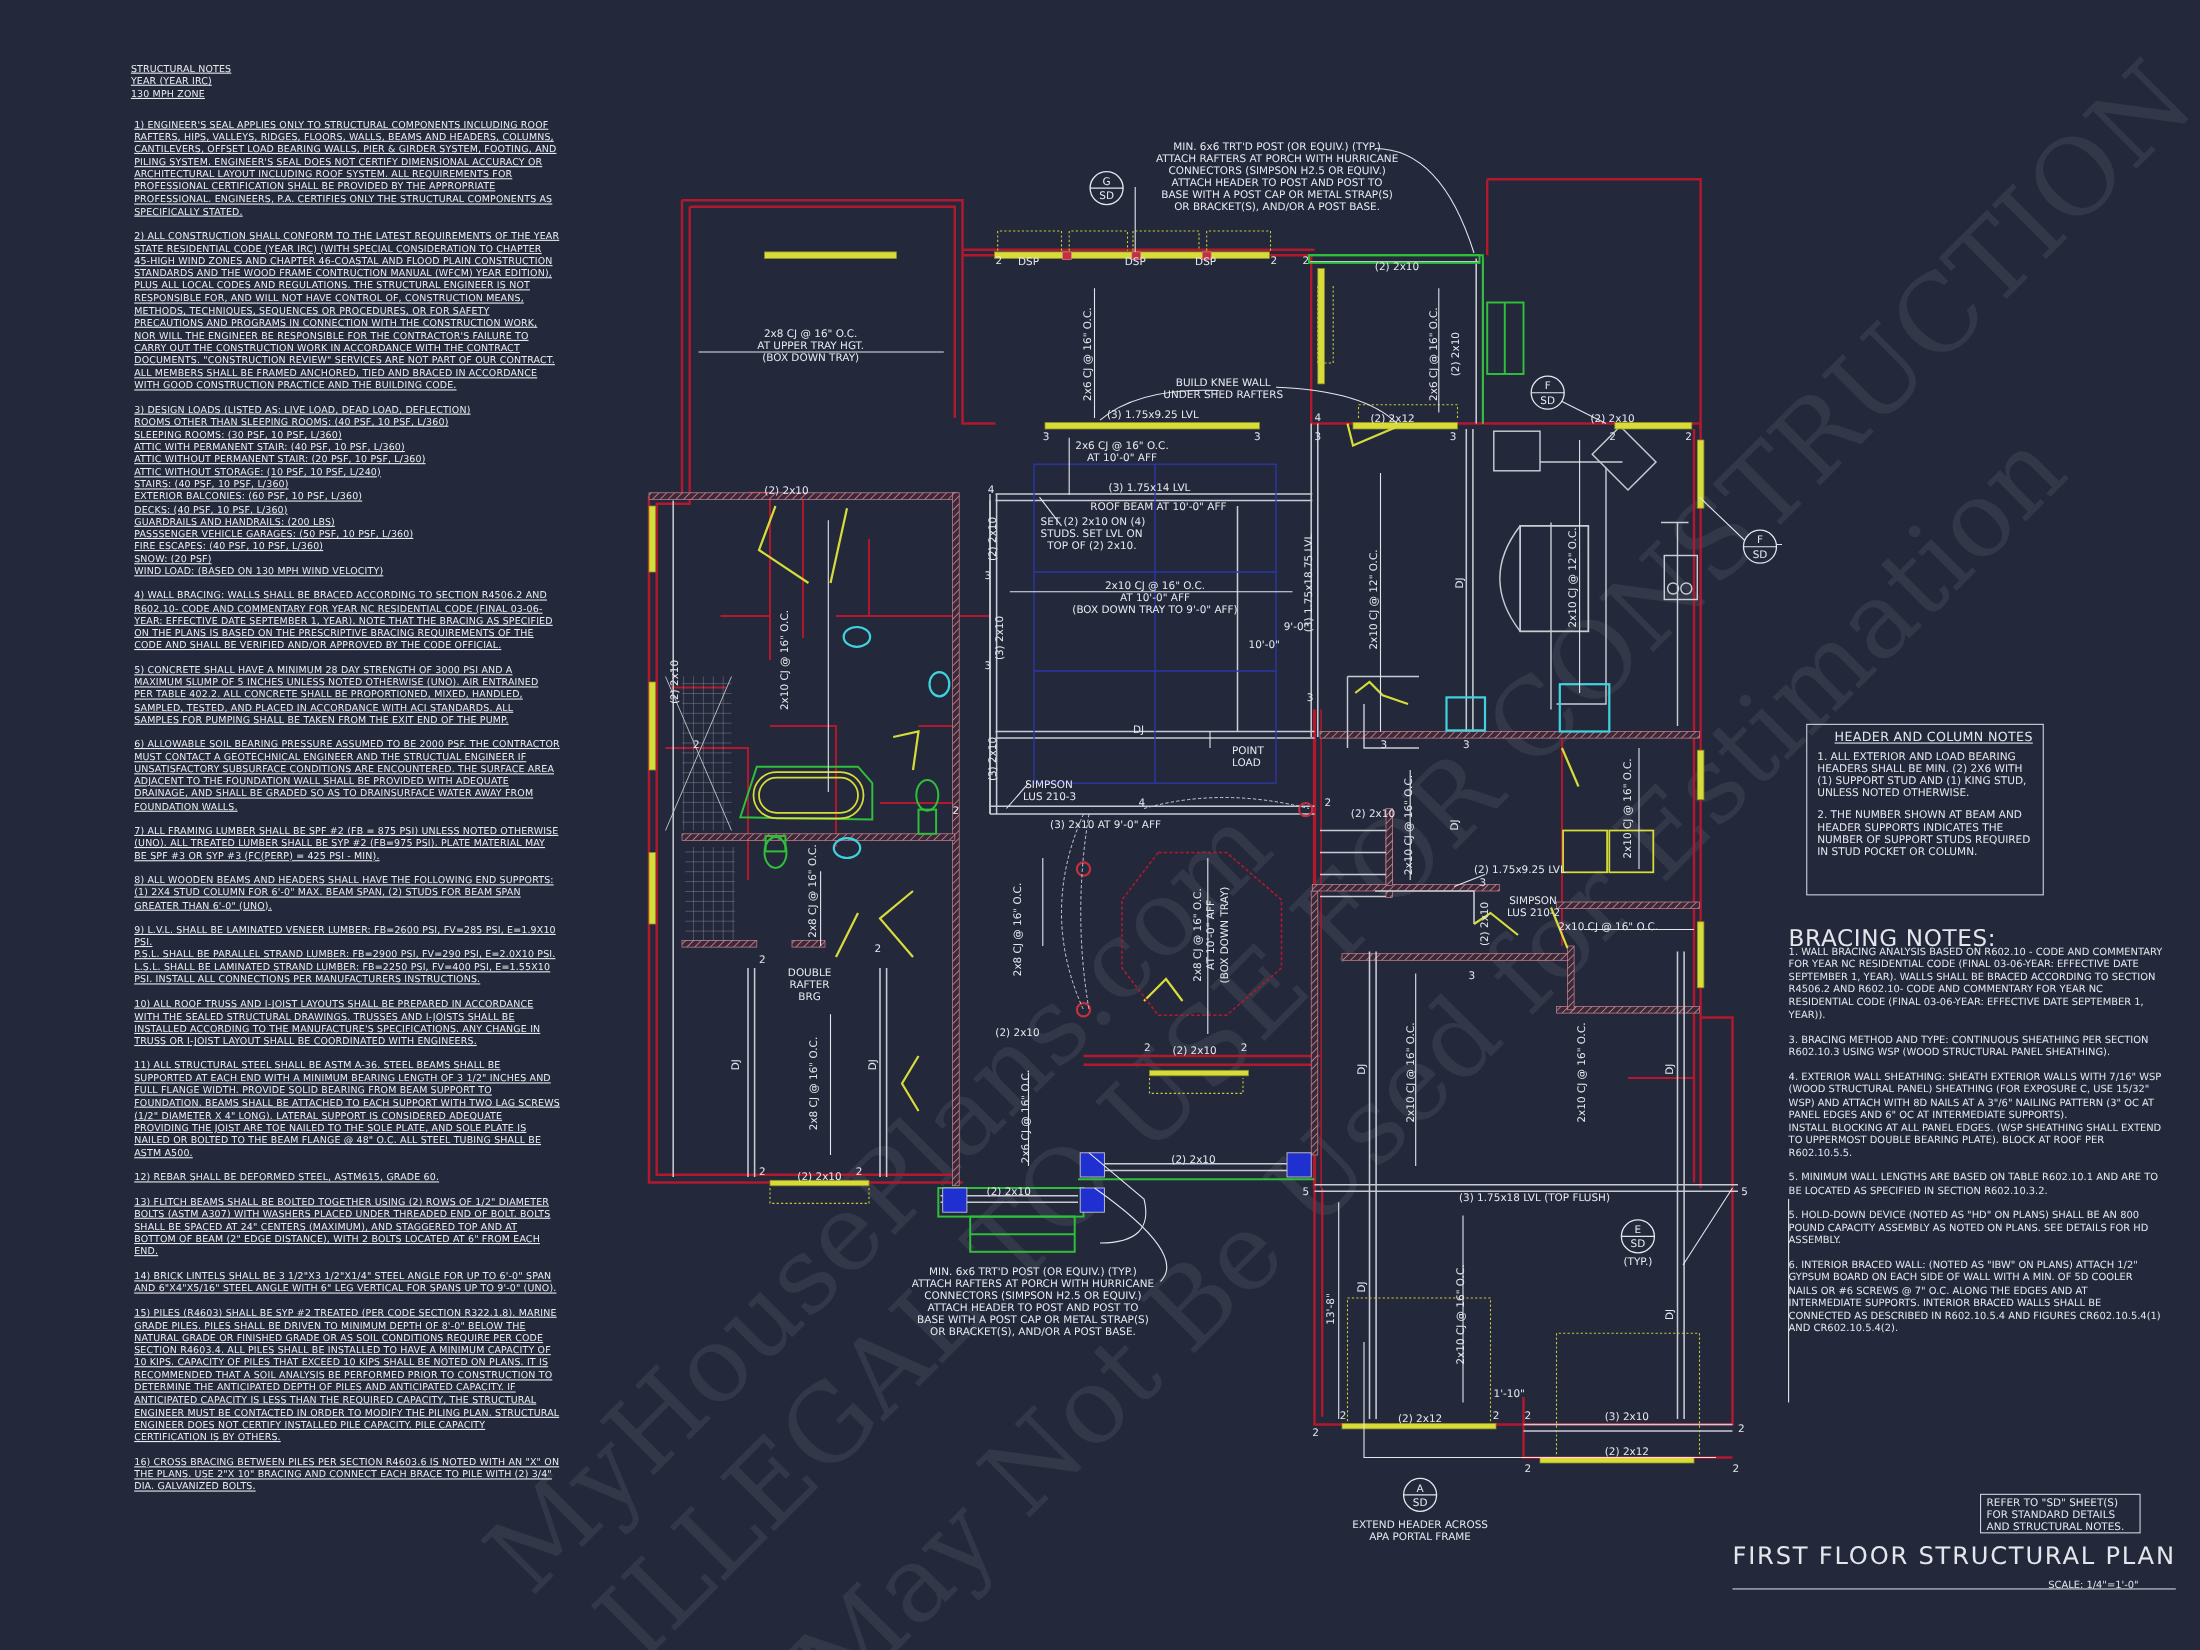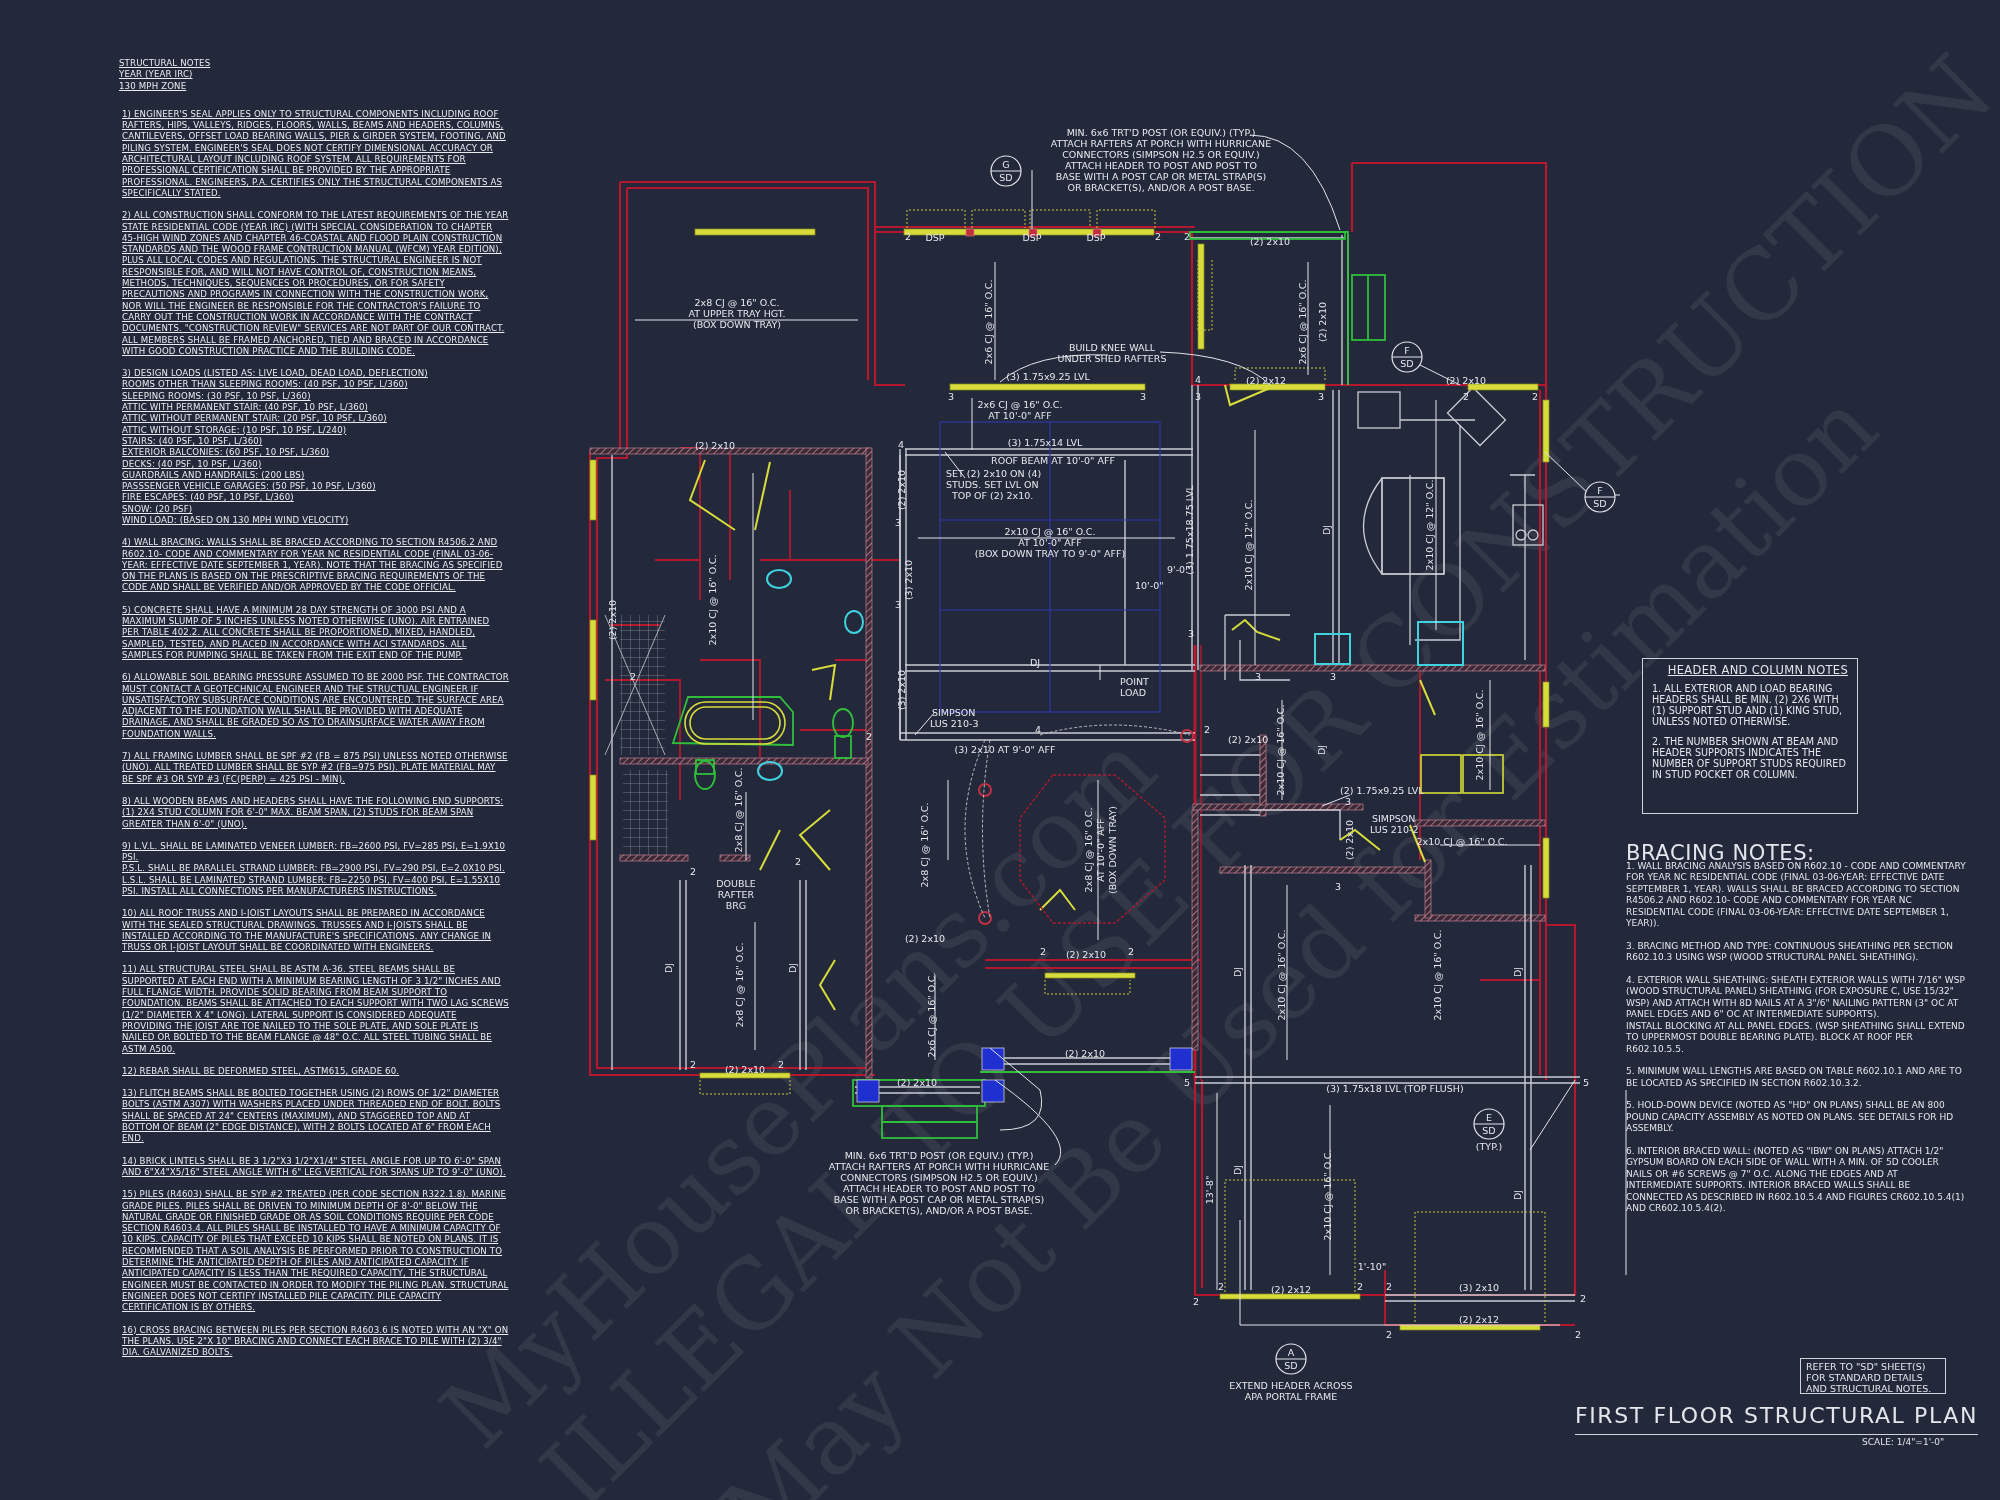--- a/index.html
+++ b/index.html
@@ -30,21 +30,21 @@
   }
   .bracing .t { font-size:21px; letter-spacing:0.6px; margin-bottom:1px; }
   .bracing p { margin:0 0 11px 0; }
   .refer-box {
     position:absolute; left:1800px; top:1358px; width:146px; height:36px;
     border:1.3px solid #cfd3dc; font-size:9.5px; line-height:11px;
     padding:2px 5px; box-sizing:border-box; text-transform:uppercase;
   }
   .title {
     position:absolute; left:1575px; top:1404px; font-size:22px; letter-spacing:1.6px;
-    text-transform:uppercase; border-bottom:1.5px solid #cfd3dc; padding-bottom:6px; line-height:24px;
+    text-transform:uppercase; border-bottom:1.5px solid #cfd3dc; padding-bottom:16px; line-height:24px;
   }
   .scale { position:absolute; left:1862px; top:1437px; font-size:9px; text-transform:uppercase; }
   svg.plan { position:absolute; left:0; top:0; }
   svg text { font-family:"DejaVu Sans", sans-serif; fill:#e6e8ee; }
   .lbl { font-size:9.5px; }
   .wm { position:absolute; font-family:"DejaVu Serif", serif; color:rgba(255,255,255,0.07);
         font-size:96px; transform:rotate(-45deg); transform-origin:left top; white-space:nowrap; pointer-events:none; }
 </style>
 </head>
 <body>

